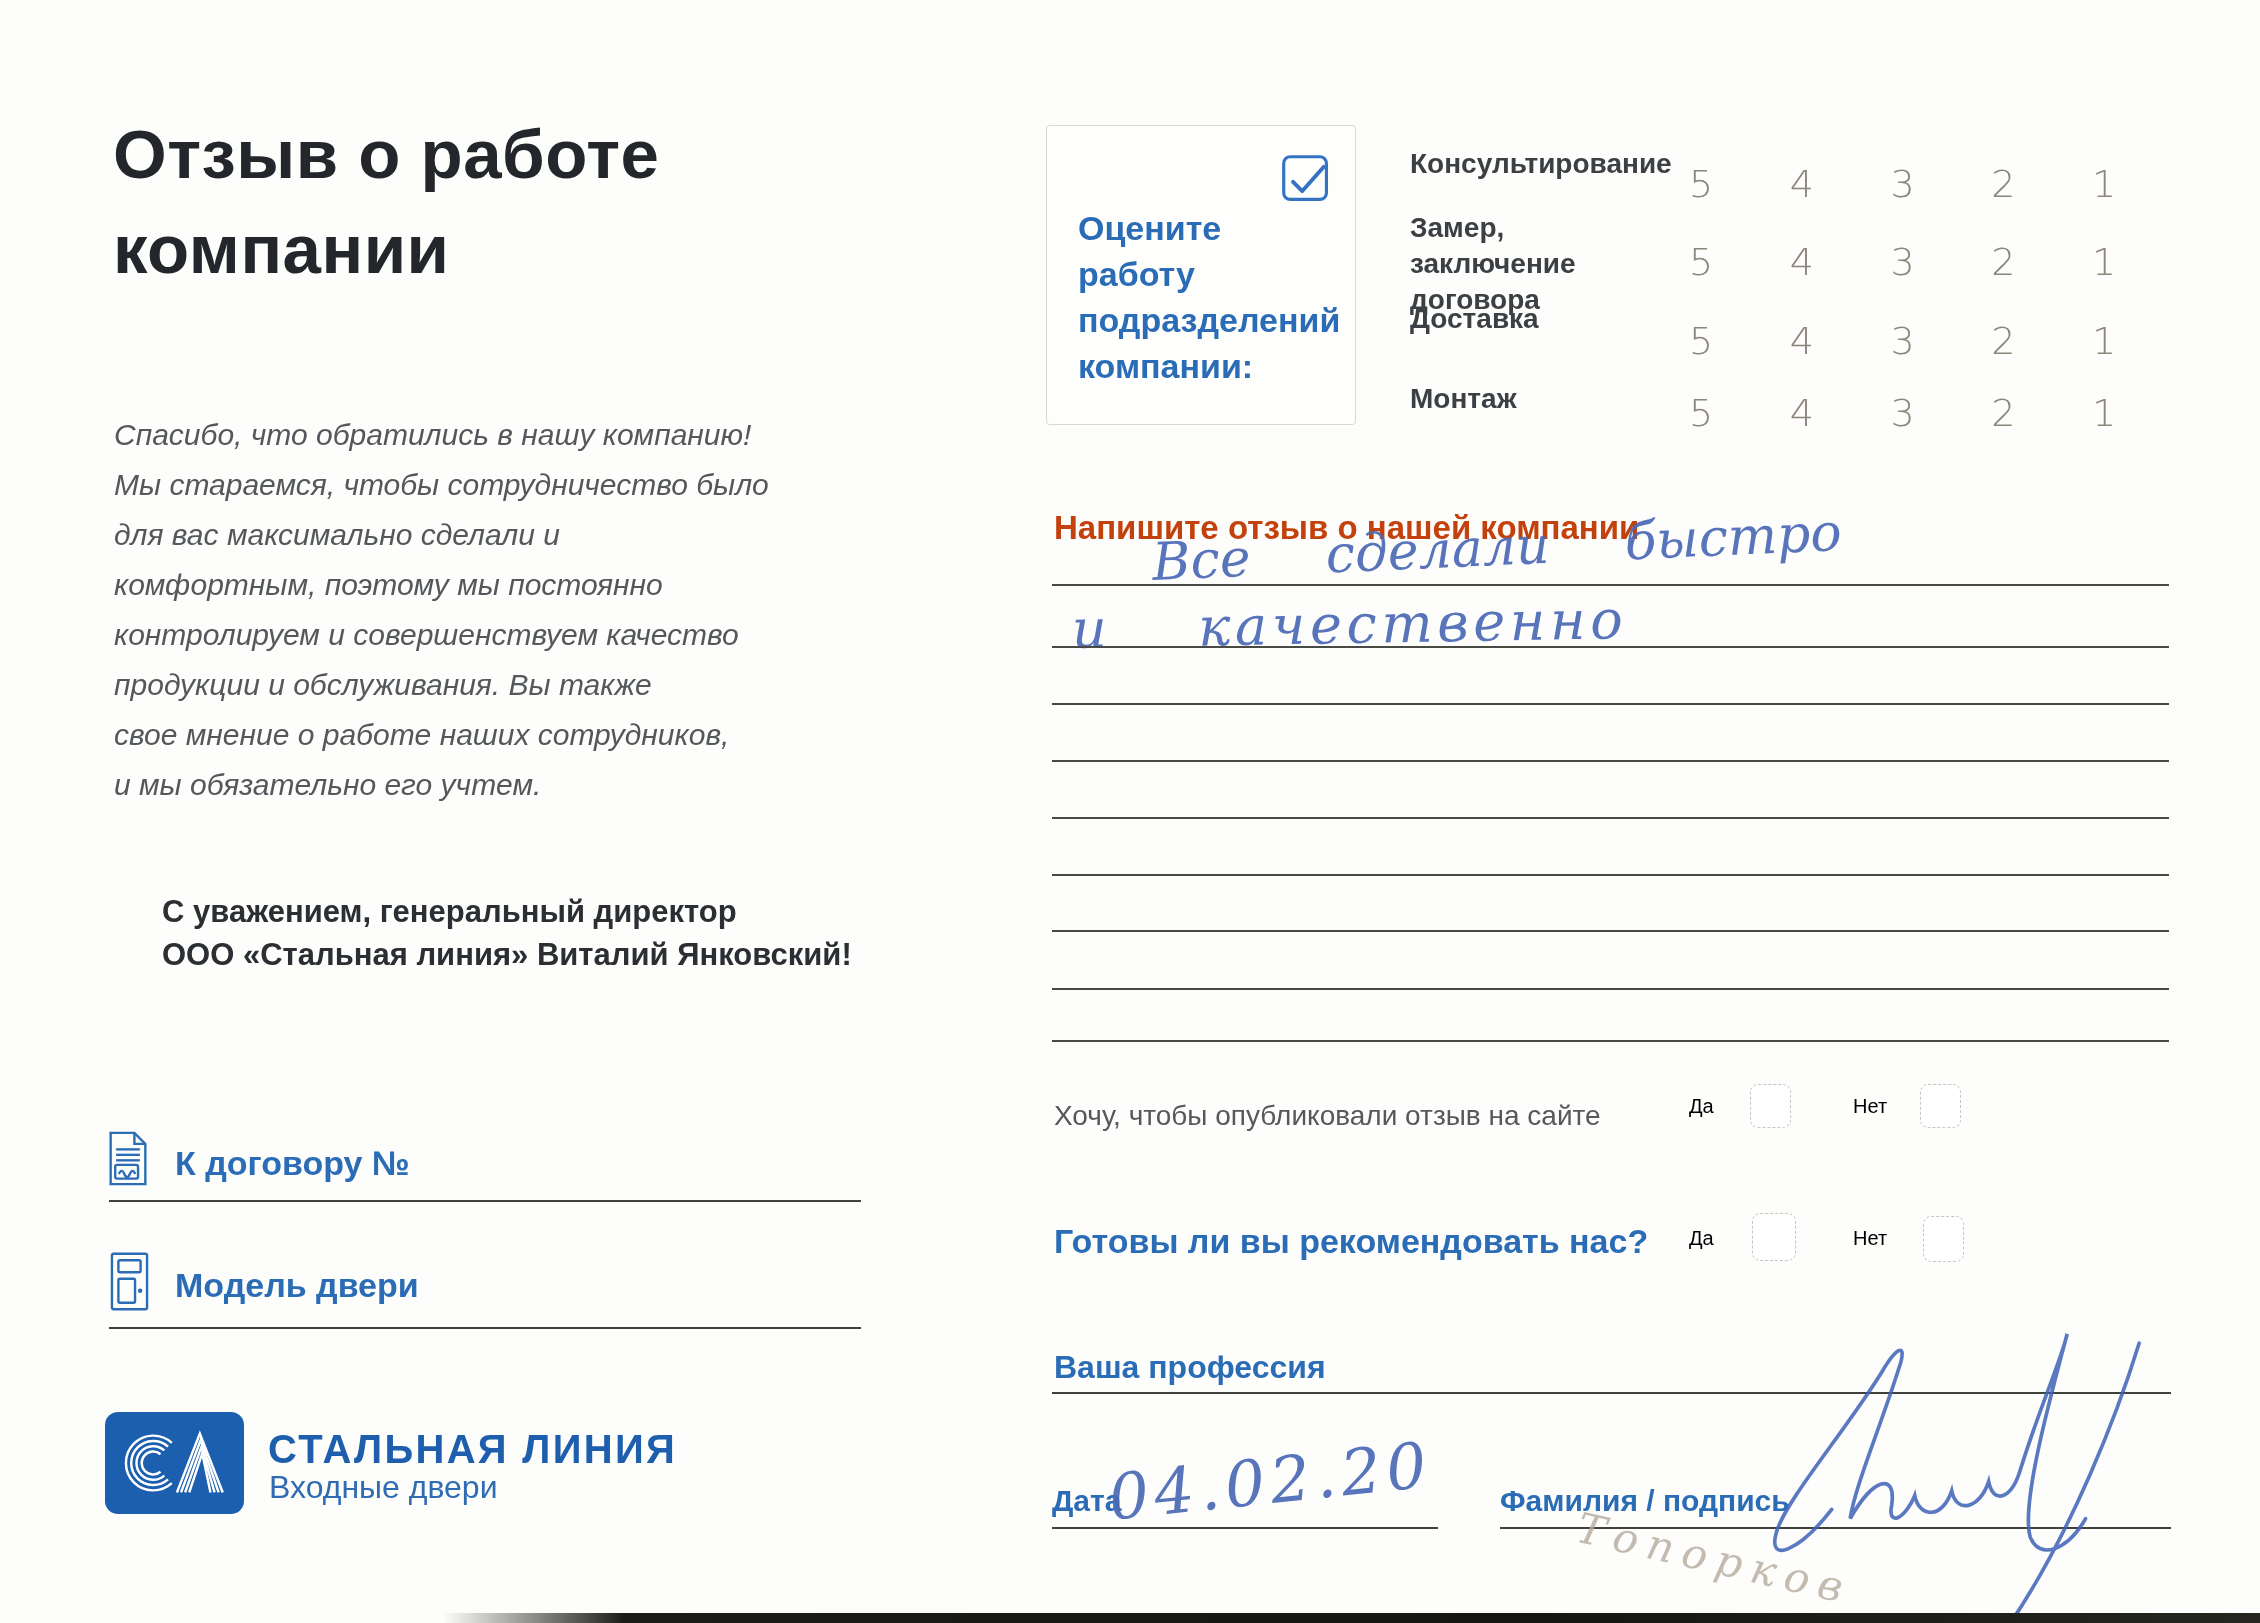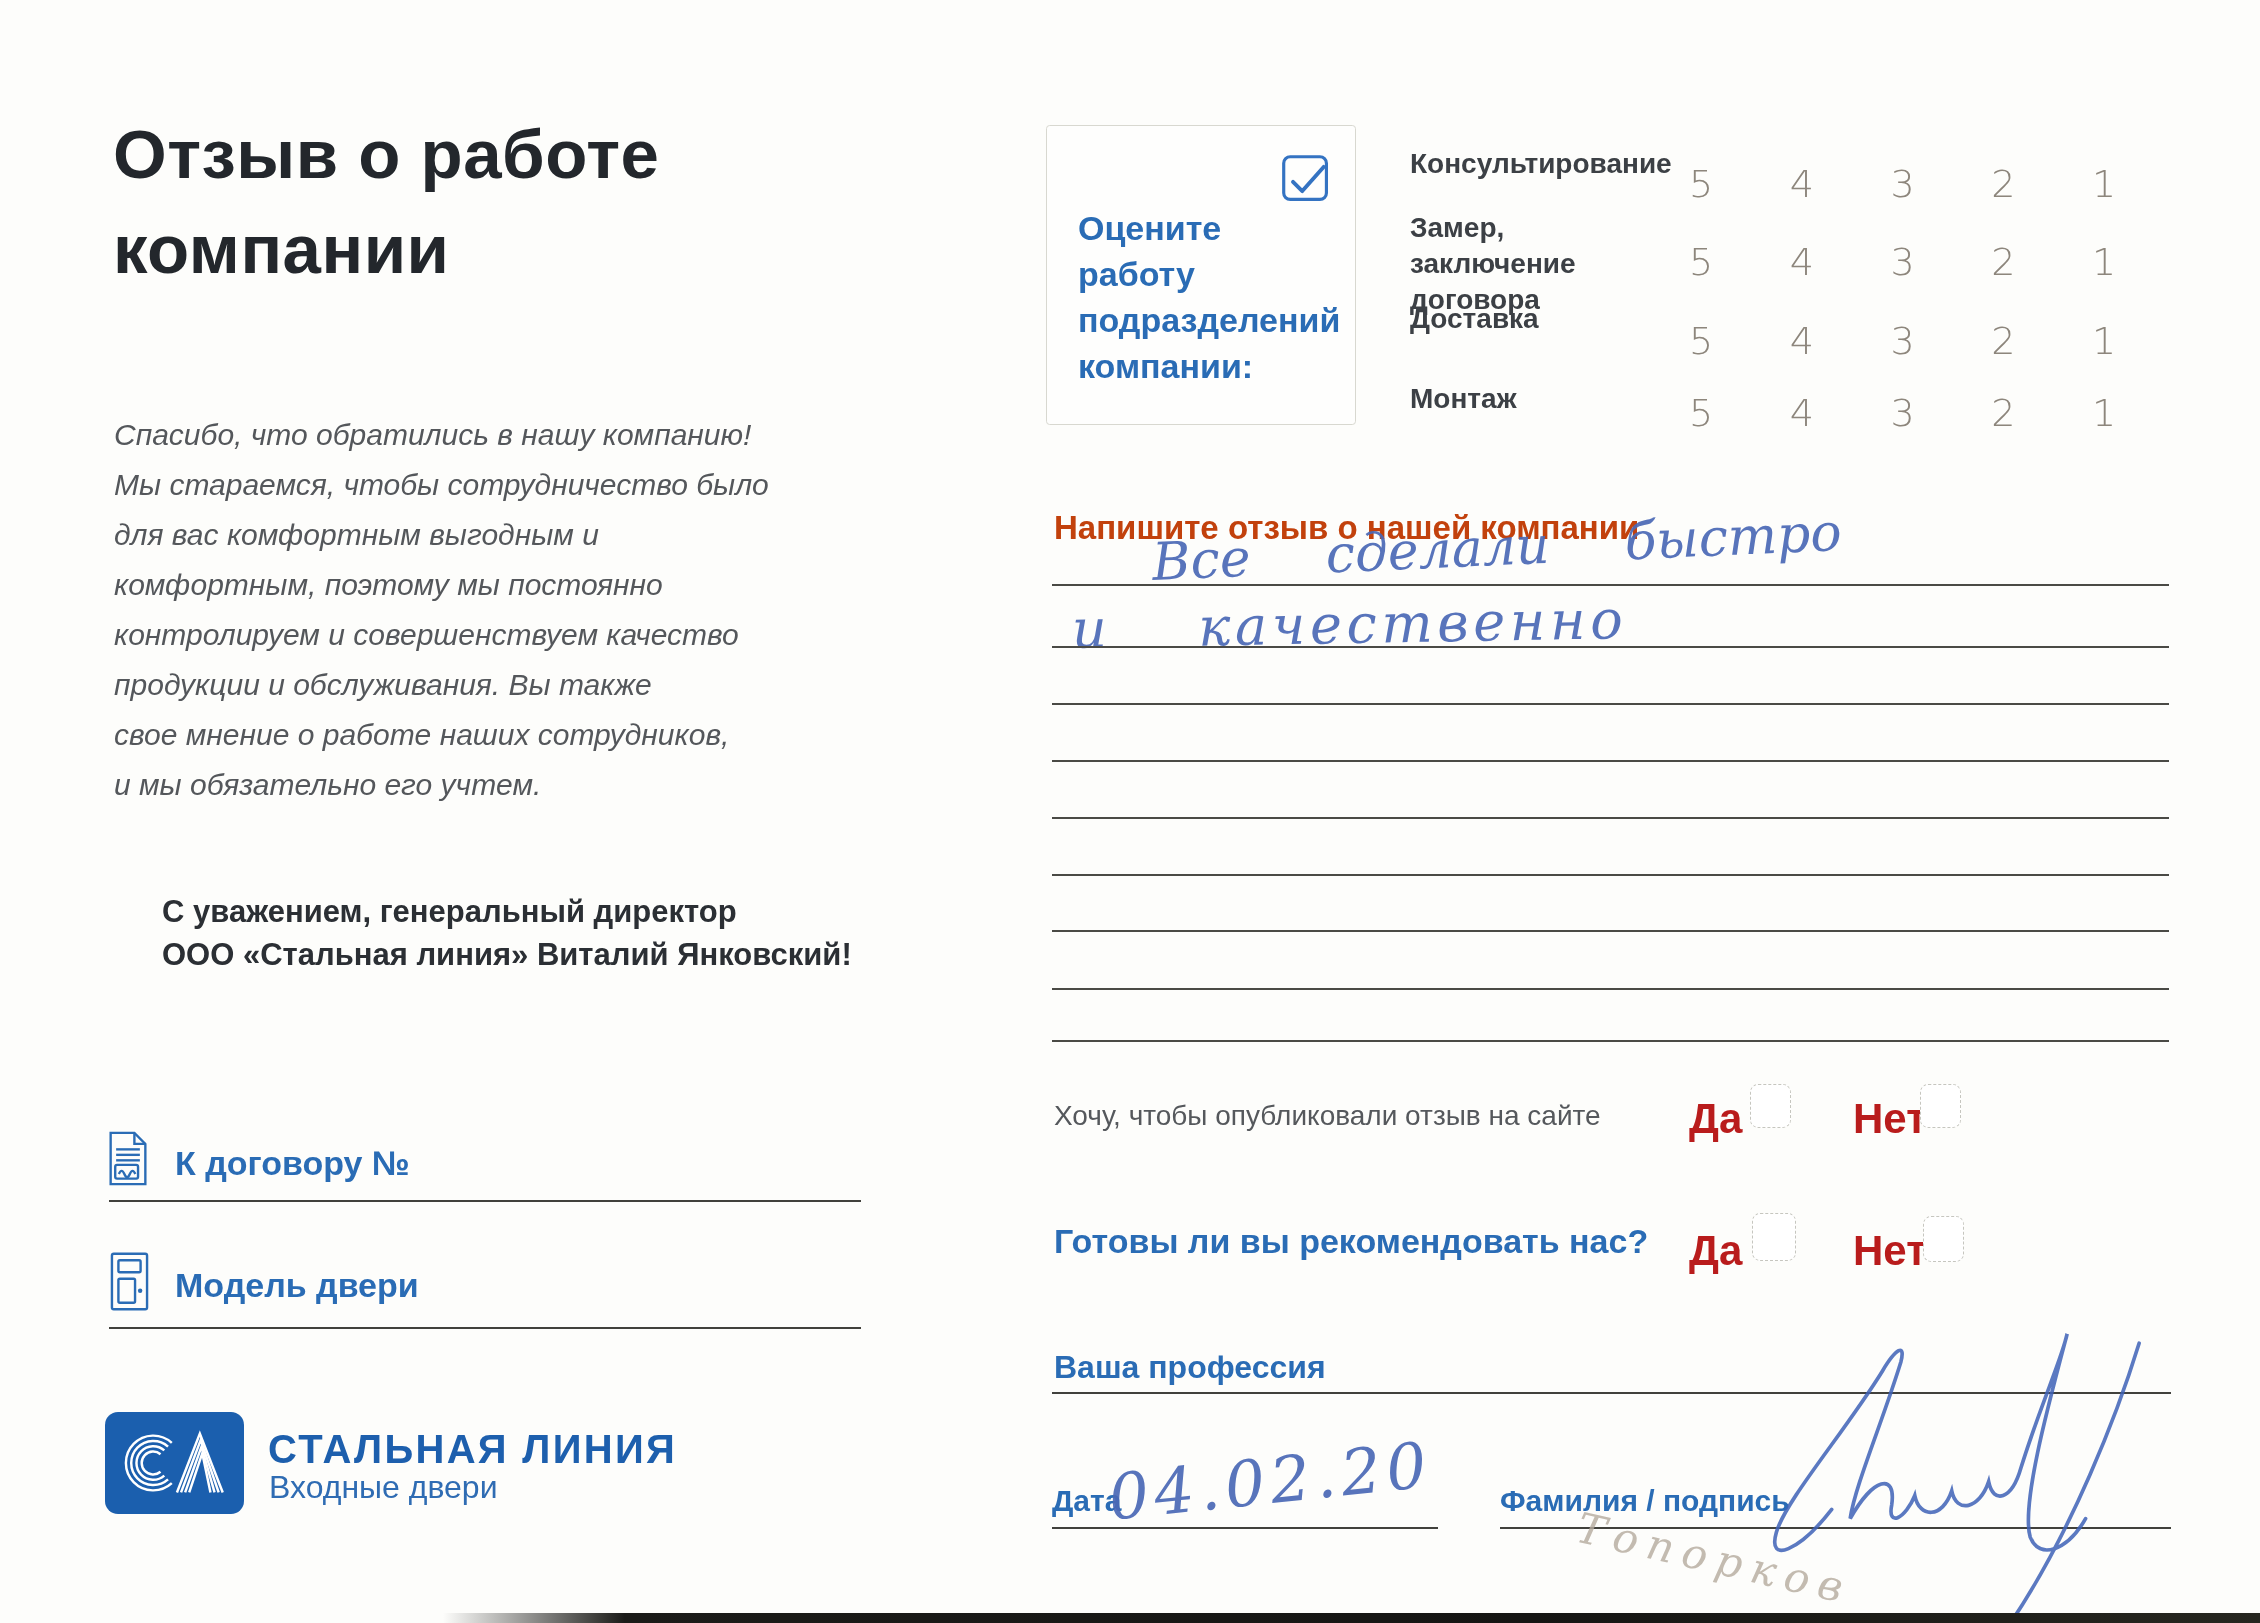--- a/index.html
+++ b/index.html
@@ -27,40 +27,40 @@
   .revprompt{left:1054px;top:509px;font-size:33px;font-weight:700;color:#c2410c;}
   .hand{font-family:"DejaVu Serif","Liberation Serif",serif;font-style:italic;color:#4b69b6;opacity:.92;white-space:nowrap;}
   .hw1{left:1152px;top:517px;font-size:52px;word-spacing:59px;transform:rotate(-2.5deg);}
   .hw2{left:1072px;top:593px;font-size:54px;word-spacing:65px;letter-spacing:4.6px;transform:rotate(-1deg);}
   .hwdate{left:1108px;top:1445px;font-size:63px;letter-spacing:5.5px;transform:rotate(-6deg);}
   .pencil{left:1574px;top:1534px;font-size:42px;letter-spacing:9.2px;transform:rotate(13deg);
           font-family:"DejaVu Serif",serif;font-style:italic;color:#b5ab9e;opacity:.8;white-space:nowrap;}
   
   .qitalic{left:1054px;top:1100px;font-size:28px;color:#55585c;}
   .qblue{left:1054px;top:1222px;font-size:34px;font-weight:700;color:#2a6cb5;}
-  .yesno{font-size:42px;font-weight:700;color:#b91c1c;}
+  .yesno{font-size:20px;font-weight:400;color:#000000;}
   .cb{position:absolute;width:39px;height:42px;border:1.8px dashed #c6c6bf;border-radius:8.3px;background:#fff;}
   .edge{left:443px;top:1613px;width:1817px;height:10px;
         background:linear-gradient(90deg,rgba(25,25,22,0) 0%,#1b1b18 10%,#151513 60%,#26261f 100%);}
   svg{display:block;}
 </style>
 </head>
 <body>
 
 <div class="page">
 
   <div class="abs title">
     <div>Отзыв о работе</div>
     <div>компании</div>
   </div>
 
   <div class="abs intro">
     <div>Спасибо, что обратились в нашу компанию!</div>
     <div>Мы стараемся, чтобы сотрудничество было</div>
-    <div>для вас комфортным выгодным и</div>
+    <div>для вас максимально сделали и</div>
     <div>комфортным, поэтому мы постоянно</div>
     <div>контролируем и совершенствуем качество</div>
     <div>продукции и обслуживания. Вы также</div>
     <div>свое мнение о работе наших сотрудников,</div>
     <div>и мы обязательно его учтем.</div>
   </div>
 
   <div class="abs signoff">
     <div>С уважением, генеральный директор</div>
     <div>ООО «Стальная линия» Виталий Янковский!</div>

